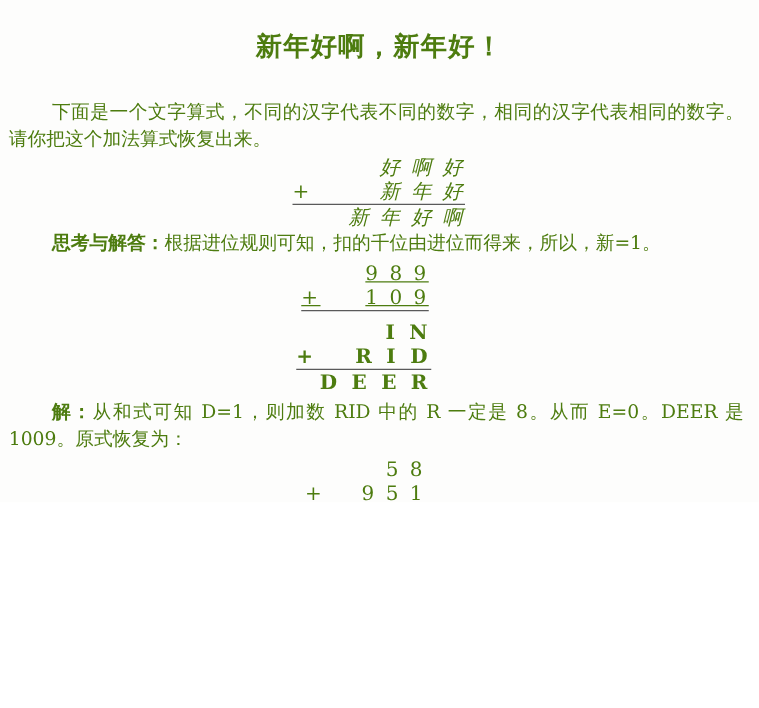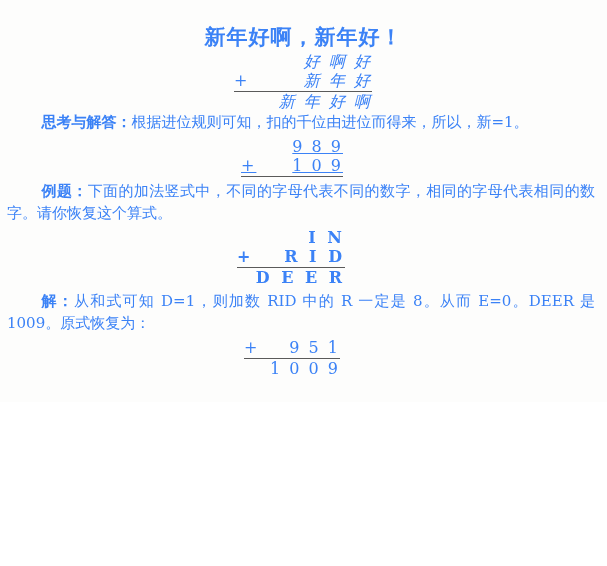--- a/index.html
+++ b/index.html
@@ -5,21 +5,21 @@
   html, body { margin: 0; padding: 0; }
   body {
     background: #ffffff;
     font-family: "DejaVu Serif", "Liberation Serif", serif;
   }
   .page {
     position: relative;
     width: 607px;
     height: 402px;
     background: #fdfdfc;
-    color: #3b82f6;
+    color: #4d7c0f;
     overflow: hidden;
     font-size: 15px;
   }
   .title {
     padding-top: 24px;
     text-align: center;
     font-weight: bold;
     font-size: 21px;
     letter-spacing: 1px;
     line-height: 26px;
@@ -52,20 +52,21 @@
   .vadd-num2 { width: 80px;  margin: 4px 0 0 260px; }
   .spacer-sm { height: 3px; }
 </style>
 </head>
 <body>
 
 <div class="page">
 
   <div class="title">新年好啊，新年好！</div>
 
+  <p class="para indent intro">下面是一个文字算式，不同的汉字代表不同的数字，相同的汉字代表相同的数字。请你把这个加法算式恢复出来。</p>
 
   <div class="vadd vadd-cn">
     <div class="row">好 啊 好</div>
     <div class="row row-op">
       <span>+</span>
       <span>新 年 好</span>
     </div>
     <div class="row">新 年 好 啊</div>
   </div>
 
@@ -75,36 +76,36 @@
   <div class="vadd vadd-num1">
     <div class="row">9 8 9</div>
     <div class="row row-op">
       <span>+</span>
       <span>1 0 9</span>
     </div>
   </div>
 
   <div class="spacer-sm"></div>
 
-  <p class="para indent"><span class="bold-label">例题：</span><span>下面的加法竖式中，不同的字母代表不同的数字，相同的字母代表相同的数字。请你恢复这个算式。</span></p>
 
   <div class="vadd vadd-let">
     <div class="row">I N</div>
     <div class="row row-op">
       <span>+</span>
       <span>R I D</span>
     </div>
     <div class="row">D E E R</div>
   </div>
 
   <div class="spacer-sm"></div>
 
   <p class="para indent"><span class="bold-label">解：</span><span>从和式可知 D=1，则加数 RID 中的 R 一定是 8。从而 E=0。DEER 是 1009。原式恢复为：</span></p>
 
   <div class="vadd vadd-num2">
+    <div class="row">5 8</div>
     <div class="row row-op">
       <span>+</span>
       <span>9 5 1</span>
     </div>
     <div class="row">1 0 0 9</div>
   </div>
 
 </div>
 
 </body></html>

